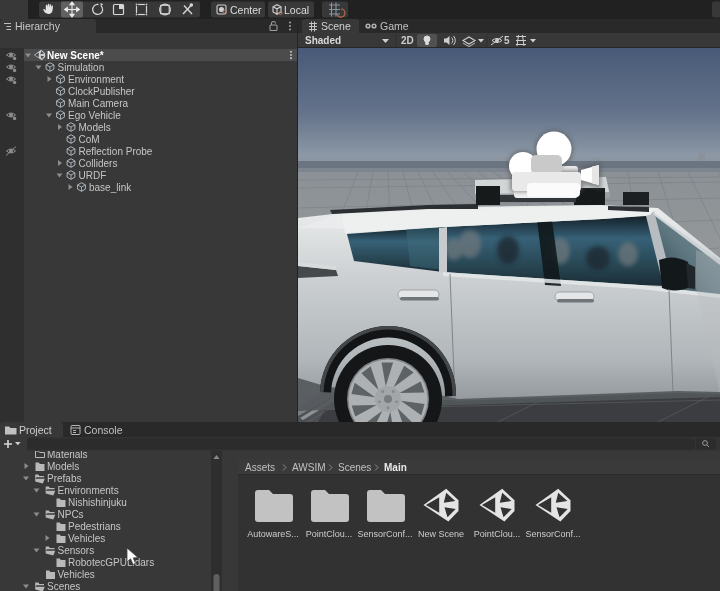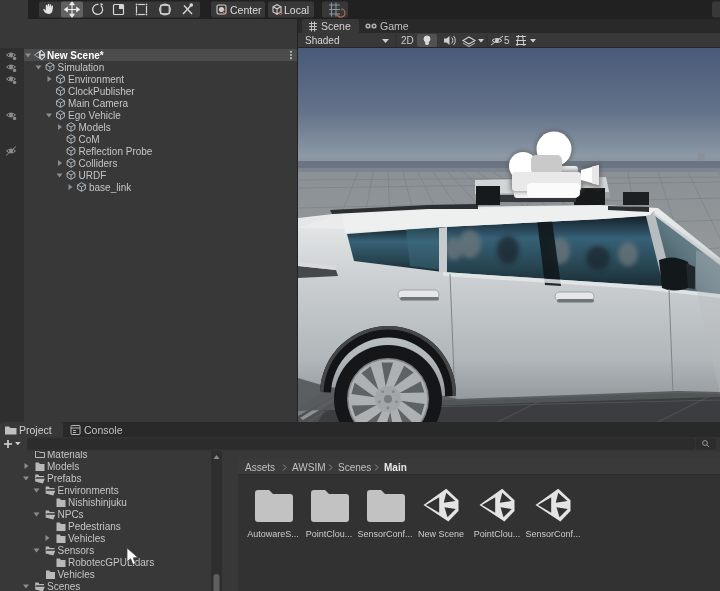--- a/index.html
+++ b/index.html
@@ -89,20 +89,38 @@
       </g>
       <path d="M313 9 a4 4 0 1 1 -4 5" stroke="#b06a4d" fill="none" stroke-width="1.2"></path>
 
       <rect x="684" y="1.5" width="23" height="16" rx="2" fill="#383838"></rect>
       <path d="M692 5.5 l7 4 -7 4z" fill="#cccccc"></path>
       <rect x="710" y="1.5" width="10" height="16" rx="2" fill="#383838"></rect>
       <rect x="715" y="5.5" width="2.6" height="8" fill="#cccccc"></rect>
     </svg>
   </div>
 
+  <div class="abs" id="hier-tabbar" style="left:0;top:19px;width:297px;height:14px;background:#292929;">
+    <div class="abs" style="left:0;top:0;width:96px;height:14px;background:#383838;border-radius:3px 3px 0 0;"></div>
+    <svg class="abs" style="left:0;top:0" width="297" height="14" viewBox="0 0 297 14">
+      <g stroke="#bdbdbd" stroke-width="1" fill="none">
+        <path d="M4 4.5 h7 M6.5 7.5 h4.5 M6.5 10.5 h4.5 M4.5 7.5 v.01 M4.5 10.5 v.01"></path>
+      </g>
+      <text x="15" y="11" font-size="10.5" fill="#c9c9c9">Hierarchy</text>
+      <g stroke="#9b9b9b" stroke-width="1.1" fill="none">
+        <rect x="270" y="6" width="7" height="5.5" rx="1"></rect>
+        <path d="M271.5 6 v-1.5 a2 2 0 0 1 4 0"></path>
+      </g>
+      <g fill="#9b9b9b">
+          <circle cx="290" cy="3.5" r="1.1"></circle>
+          <circle cx="290" cy="7" r="1.1"></circle>
+          <circle cx="290" cy="10.5" r="1.1"></circle>
+        </g>
+    </svg>
+  </div>
   <div class="abs" id="hier-body" style="left:0;top:48px;width:297px;height:374px;background:#383838;"></div>
   <div class="abs" id="hier-gutter" style="left:0;top:48px;width:24px;height:374px;background:#2f2f2f;"></div>
 
   <div class="abs" style="left:24px;top:49px;width:273px;height:12px;background:#4c4c4c;"></div>
   <svg class="abs" style="left:0;top:48px" width="297" height="374" viewBox="0 0 297 374" id="hier-tree">
       <path d="M25.0 5.5 h6 l-3 4 z" fill="#8c8c8c"></path>
       <path d="M33.9 7.0 L41.2 1.8 L45.1 5.5 L45.1 9.0 L41.9 12.3 Z" fill="#ccd1d5"></path>
       <path d="M34.7 7.0 L38.9 4.5 L38.9 9.5 Z" fill="#4c4c4c"></path>
       <path d="M41.2 3.1 L44.1 5.8 L40.4 6.3 Z" fill="#4c4c4c"></path>
       <path d="M40.6 7.7 L44.2 8.3 L41.6 10.9 Z" fill="#4c4c4c"></path>
@@ -189,21 +207,21 @@
       <text x="23" y="11" font-size="10.5" fill="#d2d2d2">Scene</text>
       <g fill="#b0b0b0">
         <circle cx="70" cy="7" r="2.6"></circle>
           <circle cx="76" cy="7" r="2.6"></circle>
         <circle cx="70" cy="7" r="1.1" fill="#292929"></circle>
           <circle cx="76" cy="7" r="1.1" fill="#292929"></circle>
       </g>
       <text x="82" y="11" font-size="10.5" fill="#c0c0c0">Game</text>
     </svg>
   </div>
-  <div class="abs" id="scene-toolbar" style="left:298px;top:33px;width:422px;height:15px;background:#383838;border-bottom:1px solid #262626;">
+  <div class="abs" id="scene-toolbar" style="left:298px;top:33px;width:422px;height:15px;background:#383838;border-bottom:1px solid #262626;font-weight:bold;">
     <svg class="abs" style="left:0;top:0" width="422" height="15" viewBox="0 0 422 15">
       <text x="7" y="11" font-size="10" fill="#d8d8d8">Shaded</text>
       <path d="M84 6 l3.5 4 3.5-4z" fill="#cfcfcf"></path>
       <line x1="98" y1="1" x2="98" y2="14" stroke="#2e2e2e"></line>
       <text x="103" y="11" font-size="10" fill="#cccccc">2D</text>
 
       <rect x="119" y="1" width="20" height="13" rx="2" fill="#515151"></rect>
       <g stroke="#dddddd" stroke-width="1" fill="#dddddd">
         <circle cx="129" cy="6" r="3" fill="#dddddd"></circle>
         <rect x="127.7" y="9" width="2.6" height="2.5" rx="0.5"></rect>

